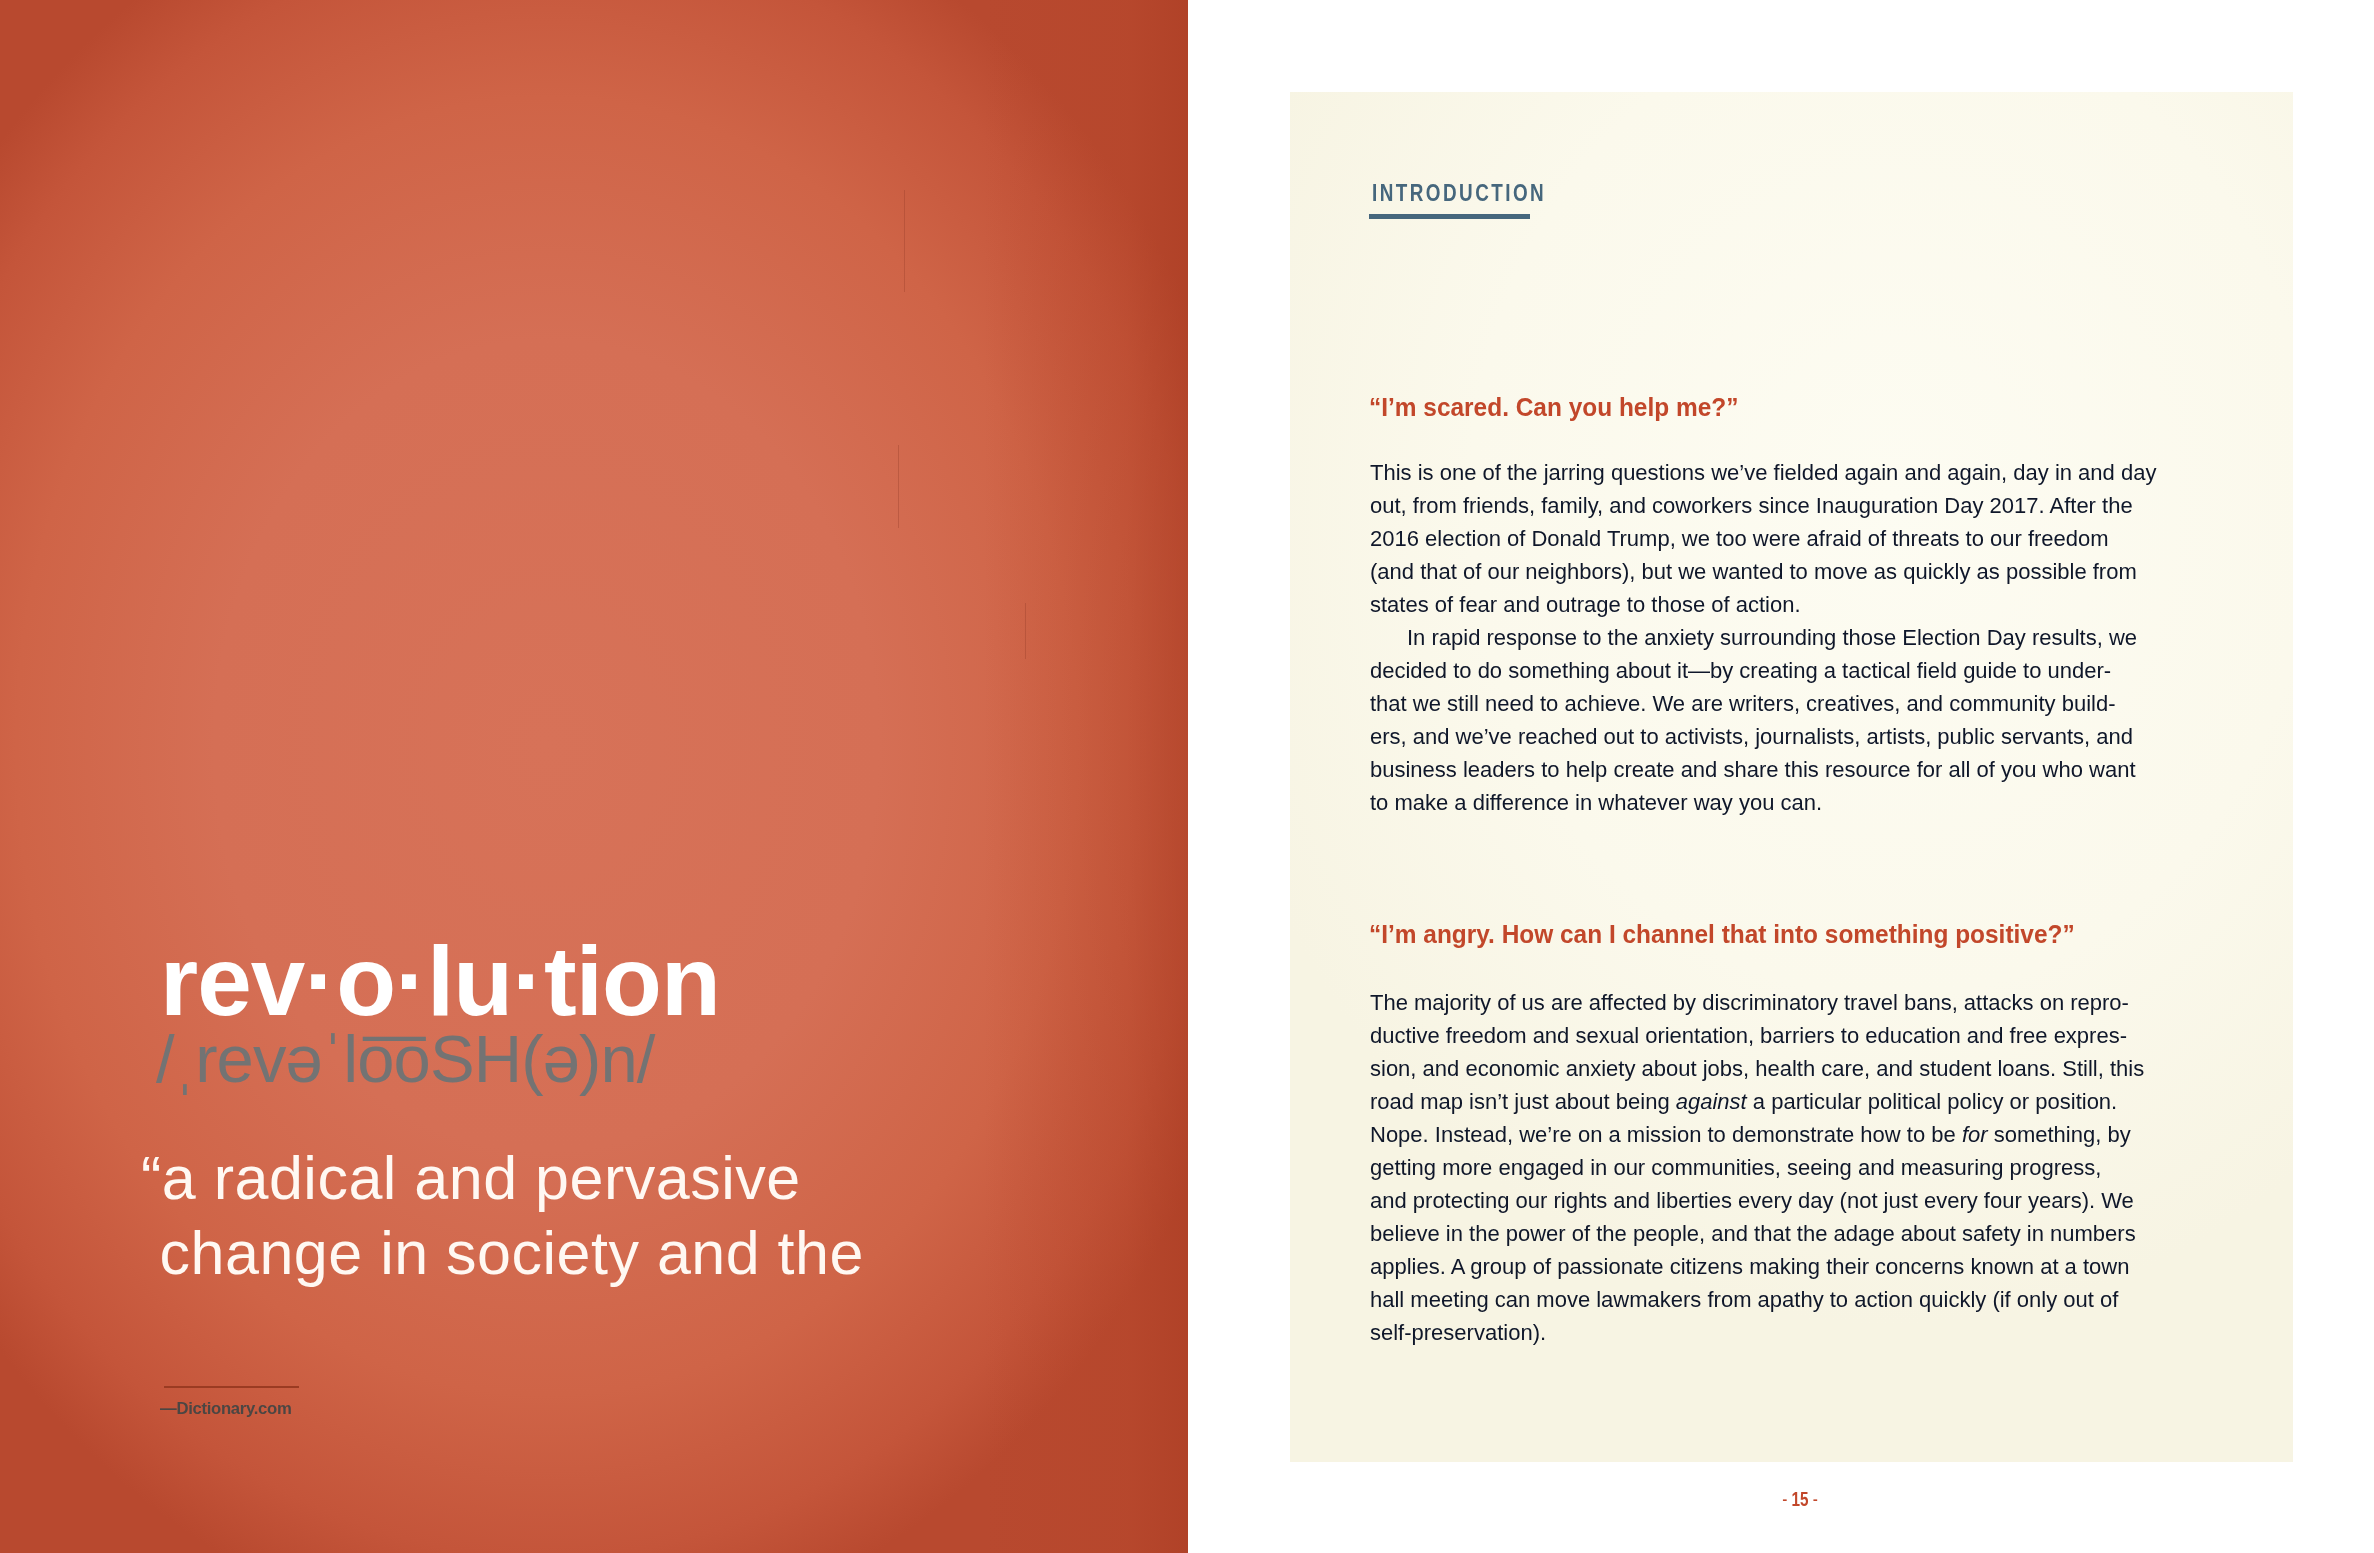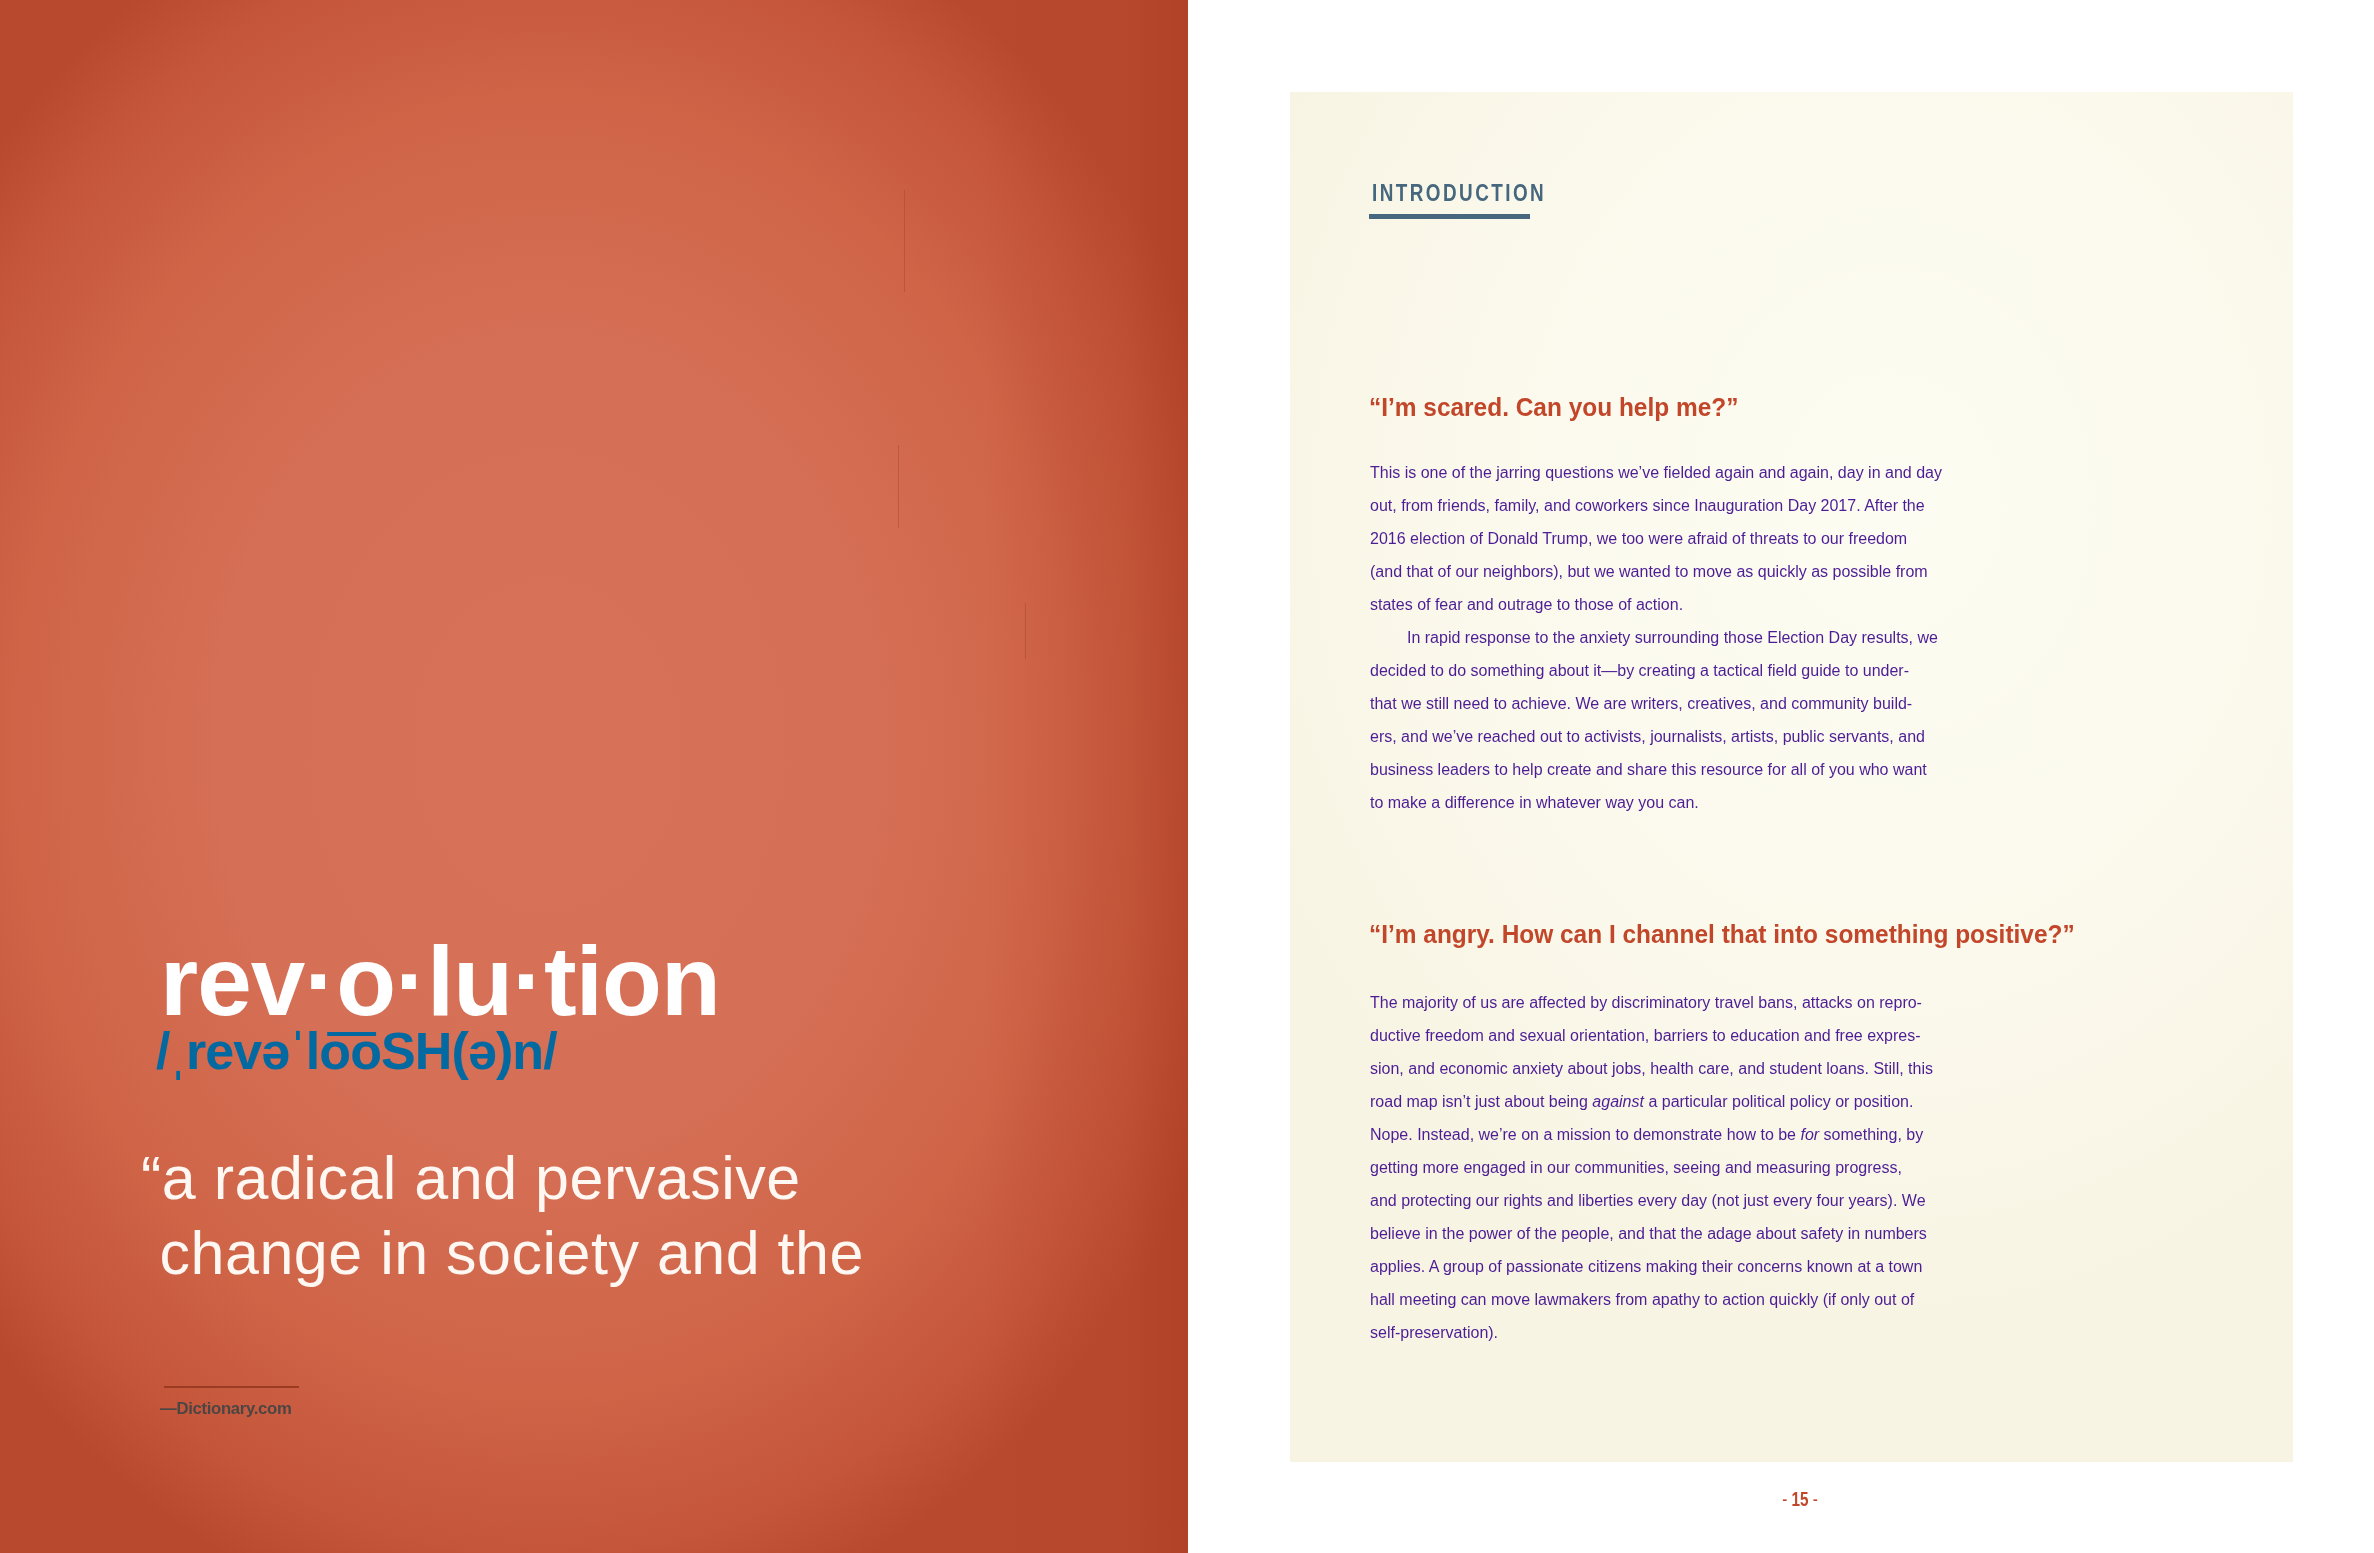--- a/index.html
+++ b/index.html
@@ -24,21 +24,21 @@
   #left-page .scratch {
     position:absolute; width:0.9px; background:rgba(150,60,40,0.35);
   }
   .headword {
     left:160px; top:932px;
     font-size:98px; font-weight:700; color:#ffffff;
     letter-spacing:-0.9px; line-height:1; white-space:nowrap;
   }
   .pronunciation {
     left:156px; top:1025px;
-    font-size:52px; font-weight:700; color:#0369a1;
+    font-size:67px; font-weight:400; color:#737373;
     letter-spacing:-0.9px; line-height:1; white-space:nowrap;
   }
   .definition {
     left:141px; top:1141px; width:1020px;
     font-size:61px; font-weight:400; color:#fff8f2;
     line-height:75px; letter-spacing:0.5px;
   }
   .definition .line { display:block; white-space:nowrap; }
   .definition .line.indent { padding-left:18.6px; }
   .attr-rule {
@@ -66,21 +66,21 @@
     left:1369px; top:214px; width:161px; height:4.6px; background:#46677d;
   }
   .q-heading {
     left:1369px;
     font-size:26px; font-weight:700; color:#c2472a;
     line-height:1; white-space:nowrap;
     transform:scaleX(0.94); transform-origin:left top;
   }
   .body-text {
     left:1370px; width:835px;
-    font-size:16px; color:#4c1d95; line-height:33px;
+    font-size:22px; color:#0f172a; line-height:33px;
   }
   .body-text .line { display:block; white-space:nowrap; }
   .body-text .line.para-indent { padding-left:37px; }
   .body-text em { }
   .page-number {
     left:1762px; top:1488px; width:76px; text-align:center;
     font-size:20.4px; font-weight:700; color:#c2472a; white-space:nowrap;
     transform:scaleX(0.75);
   }
   .page-number .dash { color:#c2472a; font-weight:400; }

